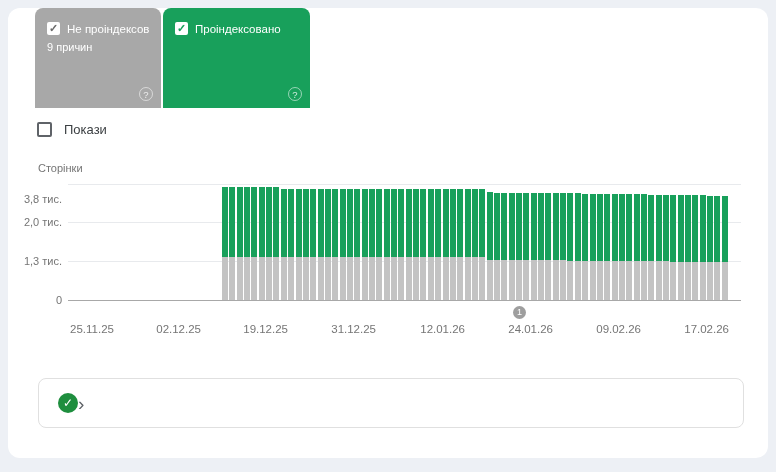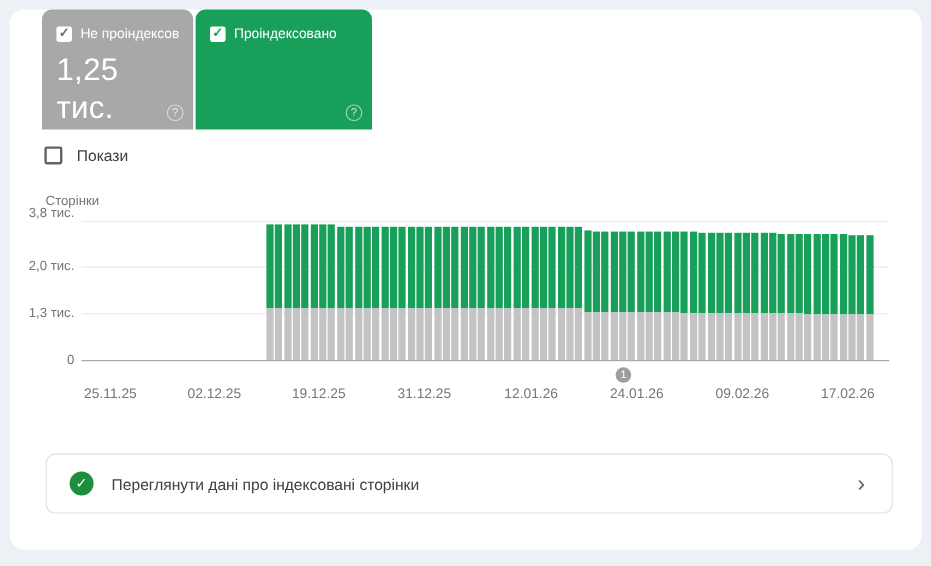--- a/index.html
+++ b/index.html
@@ -76,21 +76,20 @@
 <body>
 
 <div id="page">
   <div class="panel"></div>
 
   <div class="card card-gray">
     <div class="card-label-row">
       <span class="card-checkbox">✓</span>
       <span class="card-label">Не проіндексова…</span>
     </div>
-    <div class="card-value">1,25 тис.</div>
     <div class="card-sub">9 причин</div>
     <div class="card-help">?</div>
   </div>
 
   <div class="card card-green">
     <div class="card-label-row">
       <span class="card-checkbox">✓</span>
       <span class="card-label">Проіндексовано</span>
     </div>
     <div class="card-help">?</div>
@@ -101,21 +100,21 @@
     <span class="impressions-label">Покази</span>
   </div>
 
   <div class="chart-title">Сторінки</div>
 
   <div class="gridline" style="top:184px"></div>
   <div class="gridline" style="top:222px"></div>
   <div class="gridline" style="top:261px"></div>
   <div class="axis-line" style="top:300px"></div>
 
-  <div class="y-tick" style="top:172px">3,8 тис.</div>
+  <div class="y-tick" style="top:193px">3,8 тис.</div>
   <div class="y-tick" style="top:216px">2,0 тис.</div>
   <div class="y-tick" style="top:255px">1,3 тис.</div>
   <div class="y-tick" style="top:294px">0</div>
 
   <div id="bars">
       <div class="bar" style="left: 0px; width: 6px;">
         <div class="seg-green" style="height: 69.9053px; background: rgb(24, 160, 91);"></div>
         <div class="seg-gray" style="height: 42.7368px; background: rgb(195, 195, 195);"></div>
       </div>
       <div class="bar" style="left: 7.35px; width: 6px;">
@@ -398,16 +397,15 @@
   <div class="x-tick" style="left:137px">02.12.25</div>
   <div class="x-tick" style="left:224px">19.12.25</div>
   <div class="x-tick" style="left:312px">31.12.25</div>
   <div class="x-tick" style="left:401px">12.01.26</div>
   <div class="x-tick" style="left:489px">24.01.26</div>
   <div class="x-tick" style="left:577px">09.02.26</div>
   <div class="x-tick" style="left:665px">17.02.26</div>
 
   <div class="banner">
     <span class="banner-check">✓</span>
-    <span class="banner-text">Переглянути дані про індексовані сторінки</span>
     <span class="banner-chevron">›</span>
   </div>
 </div>
 
 </body></html>

